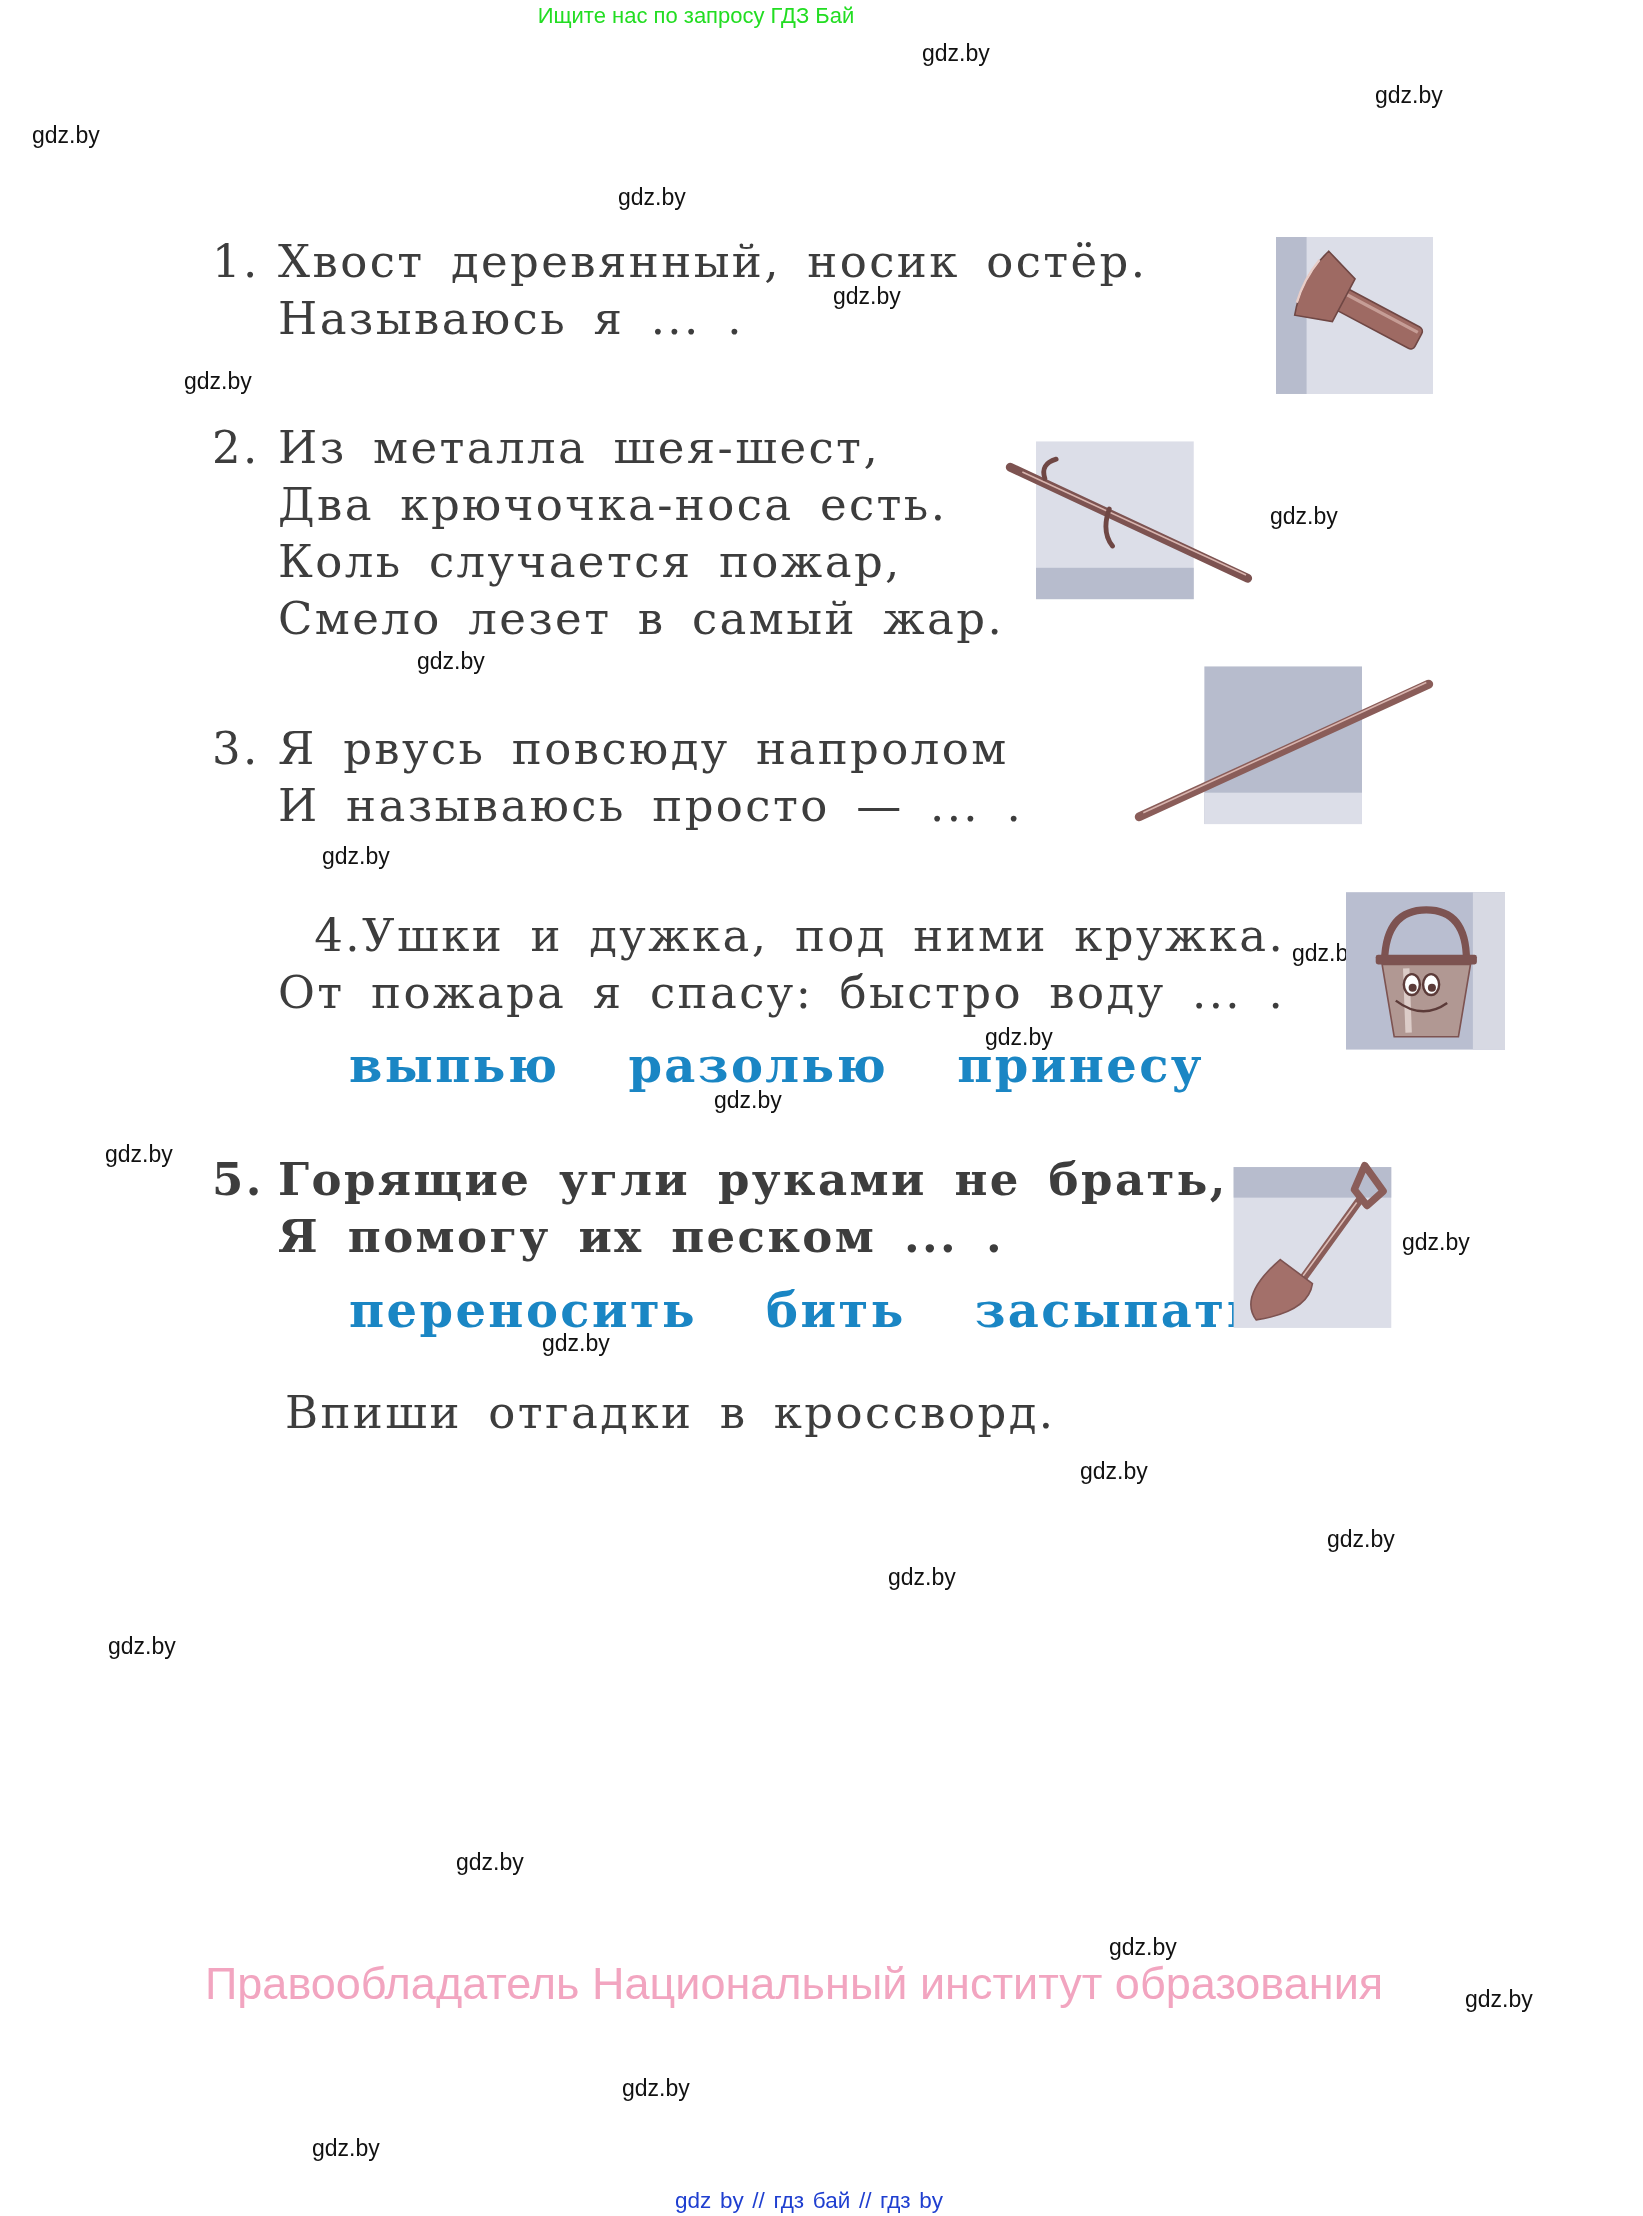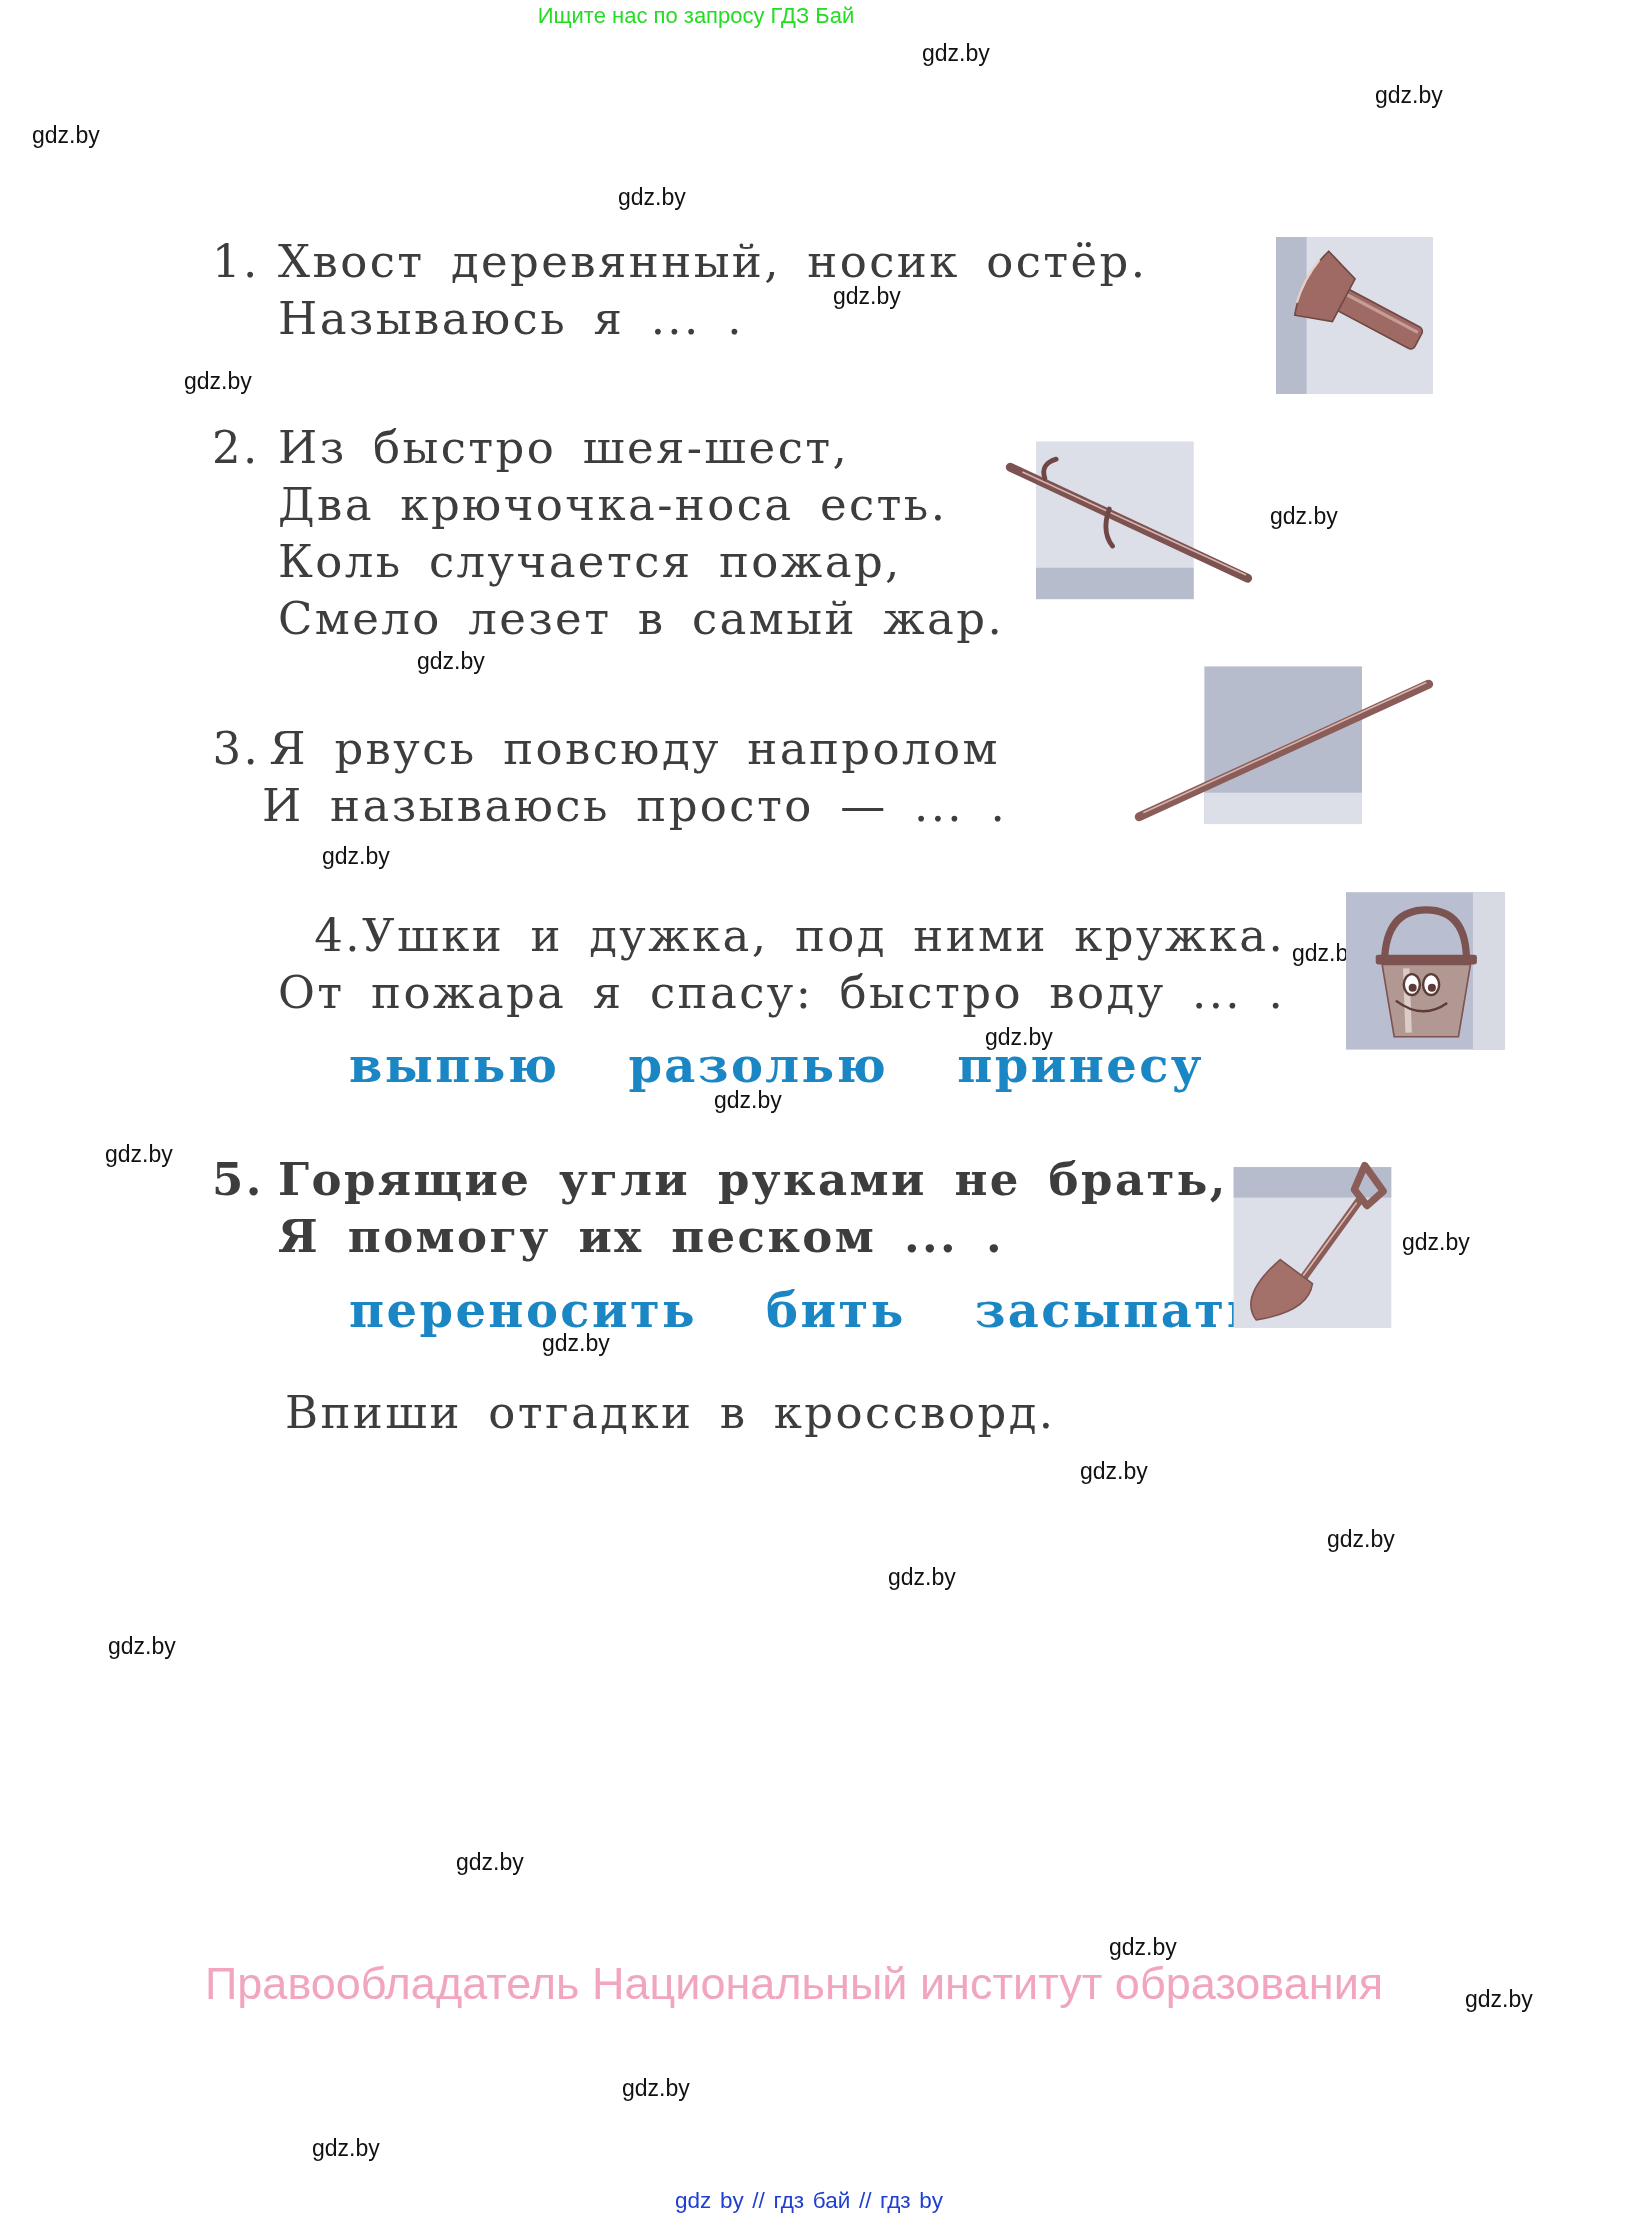--- a/index.html
+++ b/index.html
@@ -84,35 +84,35 @@
   <rect x="0" y="0" width="38" height="195" fill="#b7bccd"></rect>
   <g transform="rotate(28 95 90)">
     <rect x="60" y="70" width="125" height="30" rx="6" fill="#9e6a63" stroke="#6f4744" stroke-width="2"></rect>
     <rect x="62" y="75" width="118" height="4" fill="#d7b3ad" opacity="0.7"></rect>
     <path d="M35 40 L80 55 L80 115 L35 130 Q20 85 35 40 Z" fill="#9e6a63" stroke="#6f4744" stroke-width="2"></path>
     <path d="M30 55 Q24 85 30 115" stroke="#e9cdc7" stroke-width="3" fill="none"></path>
   </g>
 </svg>
 
 <div class="abs riddle" style="left:212px; top:419px;">
-  <span class="line"><span class="num">2.</span><span>Из быстро шея-шест,</span></span>
+  <span class="line"><span class="num">2.</span><span>Из металла шея-шест,</span></span>
   <span class="line indent">Два крючочка-носа есть.</span>
   <span class="line indent">Коль случается пожар,</span>
   <span class="line indent">Смело лезет в самый жар.</span>
 </div>
 <svg class="abs pic" style="left:1006px; top:435px;" width="258" height="169" viewBox="0 0 320 210">
   <rect x="37" y="8" width="196" height="196" fill="#dcdee8"></rect>
   <rect x="37" y="165" width="196" height="39" fill="#b7bccd"></rect>
   <line x1="5" y1="40" x2="300" y2="178" stroke="#7d5351" stroke-width="11" stroke-linecap="round"></line>
   <line x1="20" y1="46" x2="298" y2="174" stroke="#d8b4ae" stroke-width="2"></line>
   <path d="M48 54 Q42 36 62 30" stroke="#6f4744" stroke-width="6" fill="none" stroke-linecap="round"></path>
   <path d="M128 92 Q118 120 132 138" stroke="#6f4744" stroke-width="6" fill="none" stroke-linecap="round"></path>
 </svg>
 
-<div class="abs riddle" style="left:196px; top:720px;text-align:center;">
+<div class="abs riddle" style="left:212px; top:720px;">
   <span class="line"><span class="num">3.</span><span>Я рвусь повсюду напролом</span></span>
   <span class="line indent">И называюсь просто — ... .</span>
 </div>
 <svg class="abs pic" style="left:1127px; top:660px;" width="322" height="193" viewBox="0 0 400 240">
   <rect x="96" y="8" width="196" height="196" fill="#b7bccd"></rect>
   <rect x="96" y="165" width="196" height="39" fill="#dcdee8"></rect>
   <line x1="15" y1="195" x2="375" y2="30" stroke="#8a5d59" stroke-width="11" stroke-linecap="round"></line>
   <line x1="20" y1="190" x2="372" y2="28" stroke="#d8b4ae" stroke-width="2"></line>
 </svg>
 

